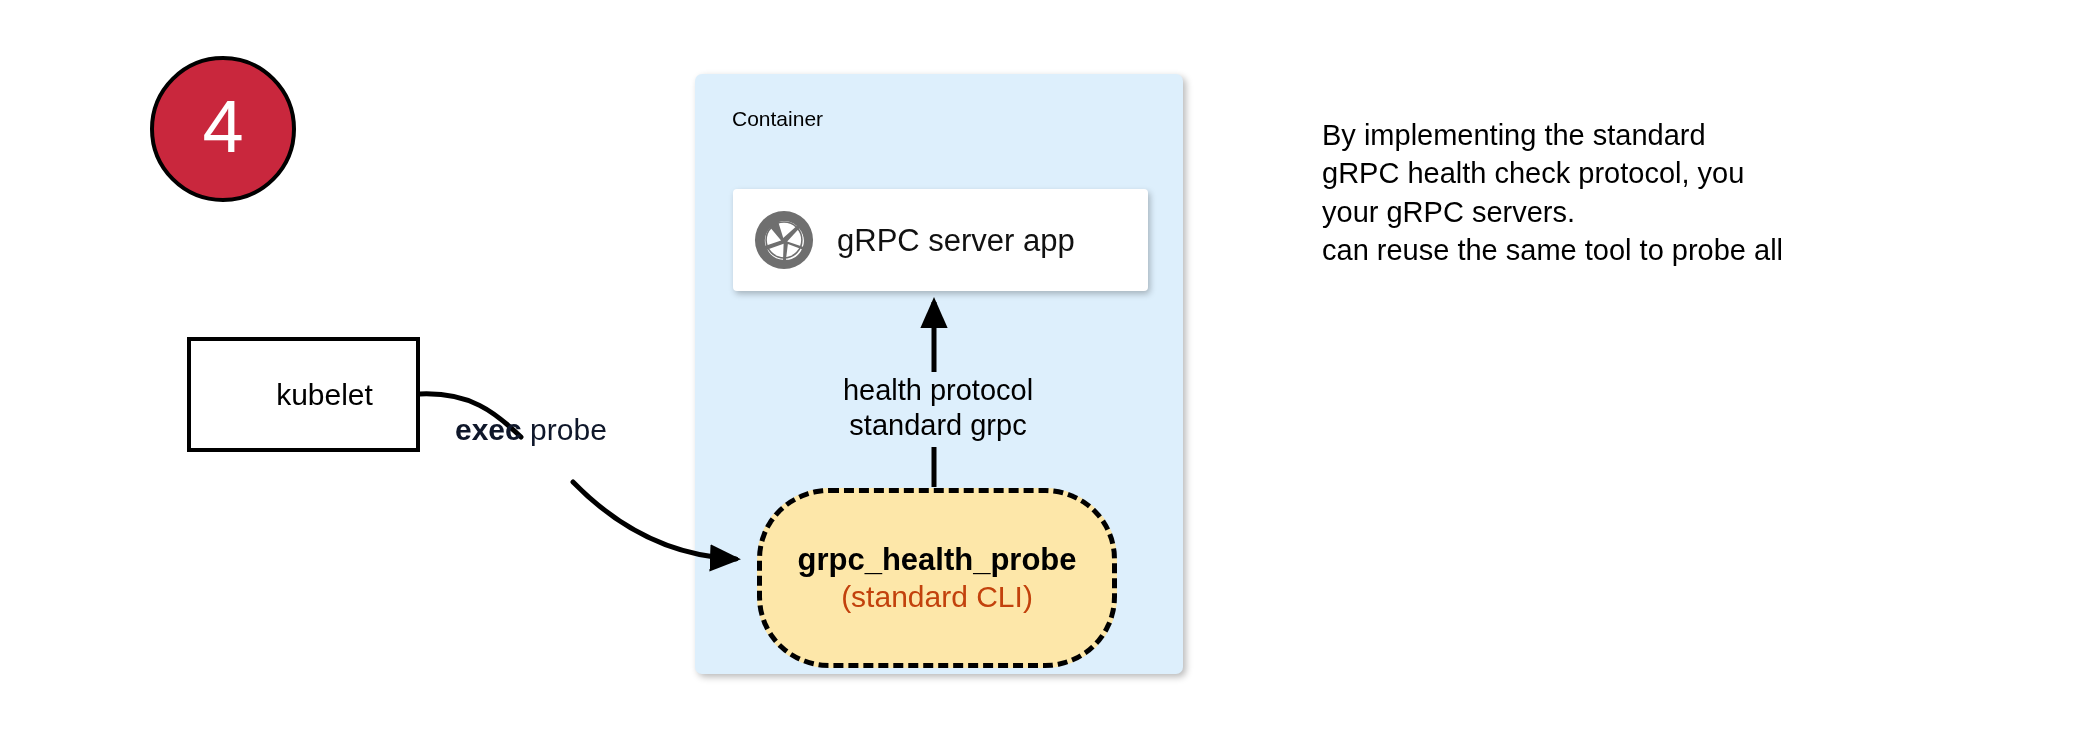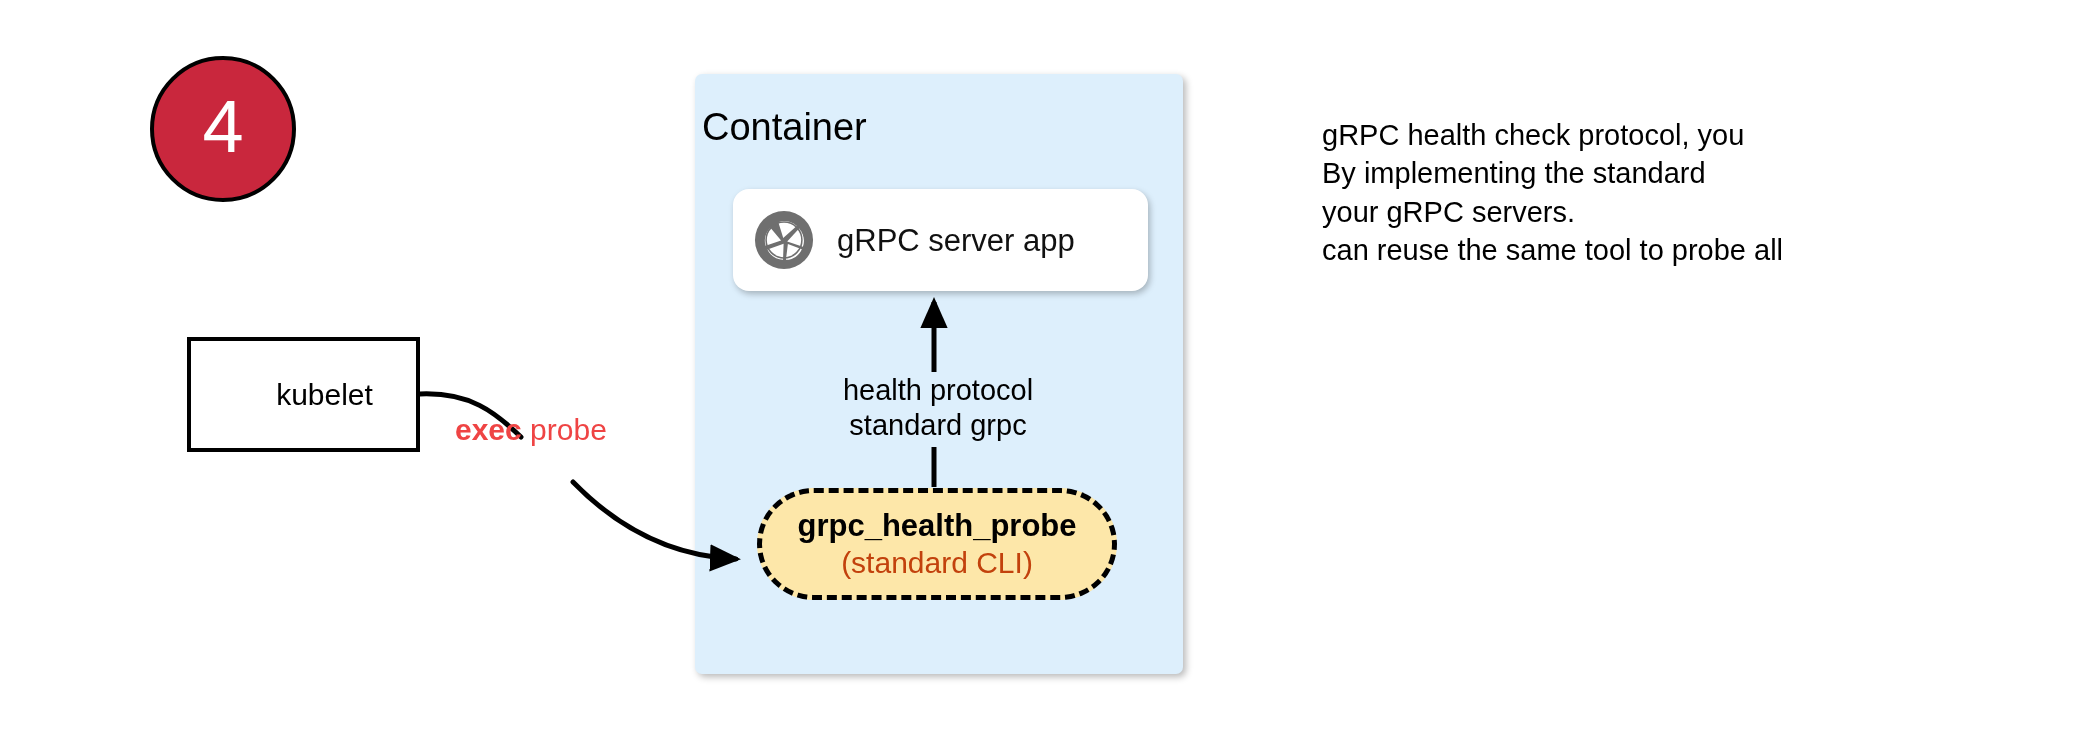--- a/index.html
+++ b/index.html
@@ -53,37 +53,37 @@
     top: 74px;
     width: 488px;
     height: 600px;
     background: #ddeffc;
     border-radius: 7px;
     box-shadow: 3px 3px 7px rgba(0,0,0,0.28);
     box-sizing: border-box;
   }
   .container-label {
     position: absolute;
-    left: 702px;
+    left: 732px;
     top: 108px;
-    font-size: 38px;
+    font-size: 21px;
     line-height: 1;
     color: #000000;
     white-space: nowrap;
   }
 
   
   .server-card {
     position: absolute;
     left: 733px;
     top: 189px;
     width: 415px;
     height: 102px;
     background: #ffffff;
-    border-radius: 16px;
+    border-radius: 4px;
     box-shadow: 2px 3px 6px rgba(0,0,0,0.25);
     display: flex;
     align-items: center;
     box-sizing: border-box;
   }
   .server-icon {
     width: 62px;
     height: 62px;
     margin-left: 20px;
     flex: 0 0 auto;
@@ -118,21 +118,21 @@
     white-space: nowrap;
     margin-left: 42px;
   }
 
   
   .probe-pill {
     position: absolute;
     left: 757px;
     top: 488px;
     width: 360px;
-    height: 112px;
+    height: 180px;
     background: #fde7a9;
     border: 5px dashed #000000;
     border-radius: 72px / 71px;
     box-sizing: border-box;
     display: flex;
     flex-direction: column;
     align-items: center;
     justify-content: center;
   }
   .probe-title {
@@ -150,21 +150,21 @@
     margin-top: 4px;
   }
 
   
   .edge-label-exec {
     position: absolute;
     left: 455px;
     top: 415px;
     font-size: 30px;
     line-height: 1;
-    color: #ef4444;
+    color: #0f172a;
     white-space: nowrap;
   }
   .edge-label-exec b { font-weight: bold; }
 
   .edge-label-protocol {
     position: absolute;
     left: 828px;
     top: 373px;
     width: 220px;
     text-align: center;
@@ -249,19 +249,19 @@
   <div class="edge-label-exec">
     <b>exec</b><span> probe</span>
   </div>
 
   <div class="edge-label-protocol">
     <span>health protocol</span>
     <span>standard grpc</span>
   </div>
 
   <div class="annotation">
+    <span>By implementing the standard</span>
     <span>gRPC health check protocol, you</span>
-    <span>By implementing the standard</span>
     <span>your gRPC servers.</span>
     <span>can reuse the same tool to probe all</span>
   </div>
 
 </div>
 
 </body></html>

